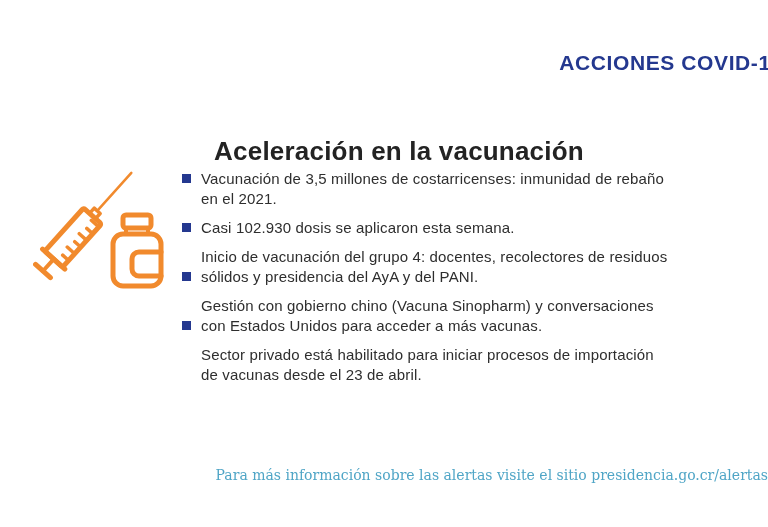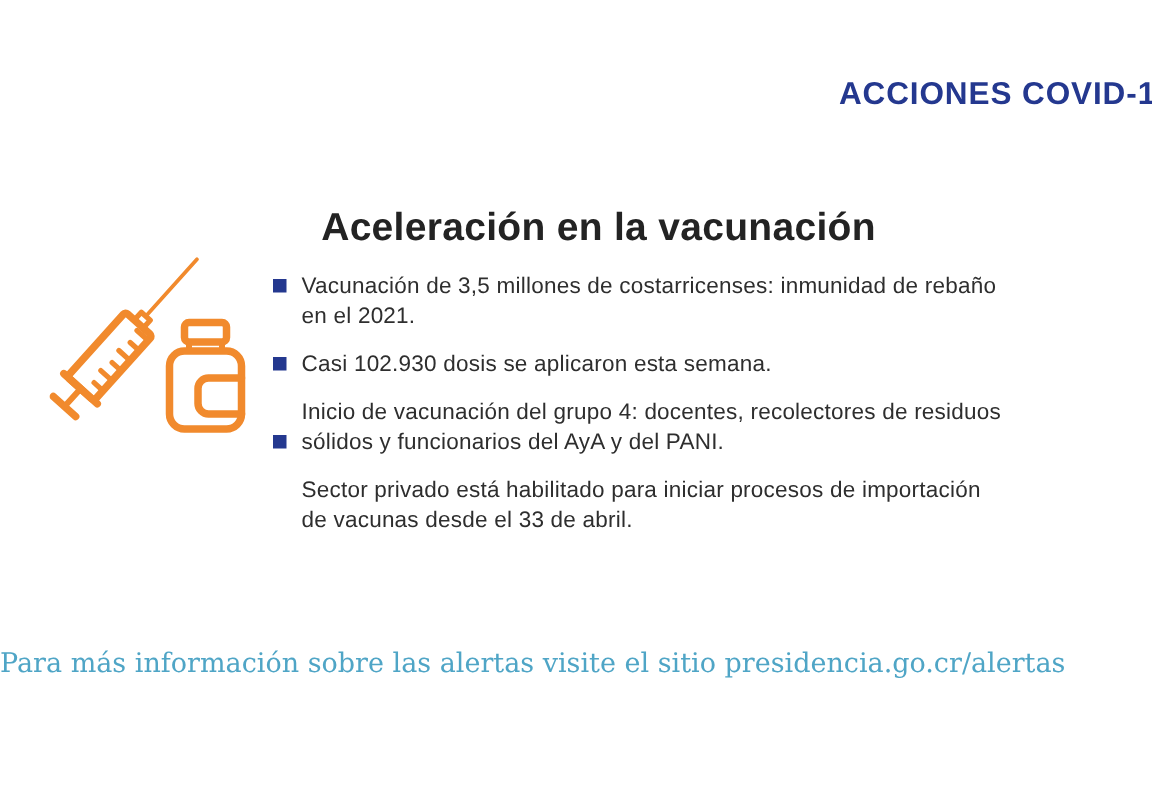--- a/index.html
+++ b/index.html
@@ -34,40 +34,40 @@
   }
   .icon-wrap{
     position:absolute;left:33px;top:158px;
     width:132px;height:132px;
     color:var(--orange);
   }
   .bullets{
     position:absolute;left:182px;top:169px;width:566px;
     margin:0;padding:0;list-style:none;
   }
-  .row{display:flex;margin-bottom:9px;margin-top:12px;}
+  .row{display:flex;margin-bottom:9px;}
   .sq{
     flex:none;width:9px;height:9px;
     background:var(--navy);
     margin-right:10px;
   }
   .row.marker-first  .sq{margin-top:5px;}
   .row.marker-second .sq{margin-top:25px;}
   .row.marker-none   .sq{visibility:hidden;}
   .txt{
     font-size:15px;line-height:20px;
     color:var(--body-text);
     letter-spacing:0.15px;
     white-space:pre-line;
   }
   .footer{
-    position:absolute;top:432px;left:0;width:100%;
-    text-align:left;
+    position:absolute;top:467px;left:0;width:100%;
+    text-align:right;
     font-family:"DejaVu Serif",serif;
-    font-size:18px;
+    font-size:14px;
     color:var(--footer-blue);
   }
 </style>
 </head>
 <body>
 
 <div class="slide">
 
   <div class="kicker">ACCIONES COVID-19</div>
 
@@ -101,24 +101,29 @@
       <span class="txt">Vacunación de 3,5 millones de costarricenses: inmunidad de rebaño
 en el 2021.</span>
     </li>
     <li class="row marker-first">
       <span class="sq"></span>
       <span class="txt">Casi 102.930 dosis se aplicaron esta semana.</span>
     </li>
     <li class="row marker-second">
       <span class="sq"></span>
       <span class="txt">Inicio de vacunación del grupo 4: docentes, recolectores de residuos
-sólidos y funcionarios del AyA y del PANI.</span>
+sólidos y presidencia del AyA y del PANI.</span>
+    </li>
+    <li class="row marker-second">
+      <span class="sq"></span>
+      <span class="txt">Gestión con gobierno chino (Vacuna Sinopharm) y conversaciones
+con Estados Unidos para acceder a más vacunas.</span>
     </li>
     <li class="row marker-none">
       <span class="sq"></span>
       <span class="txt">Sector privado está habilitado para iniciar procesos de importación
-de vacunas desde el 33 de abril.</span>
+de vacunas desde el 23 de abril.</span>
     </li>
   </ul>
 
   <div class="footer">Para más información sobre las alertas visite el sitio presidencia.go.cr/alertas</div>
 
 </div>
 
 </body></html>

